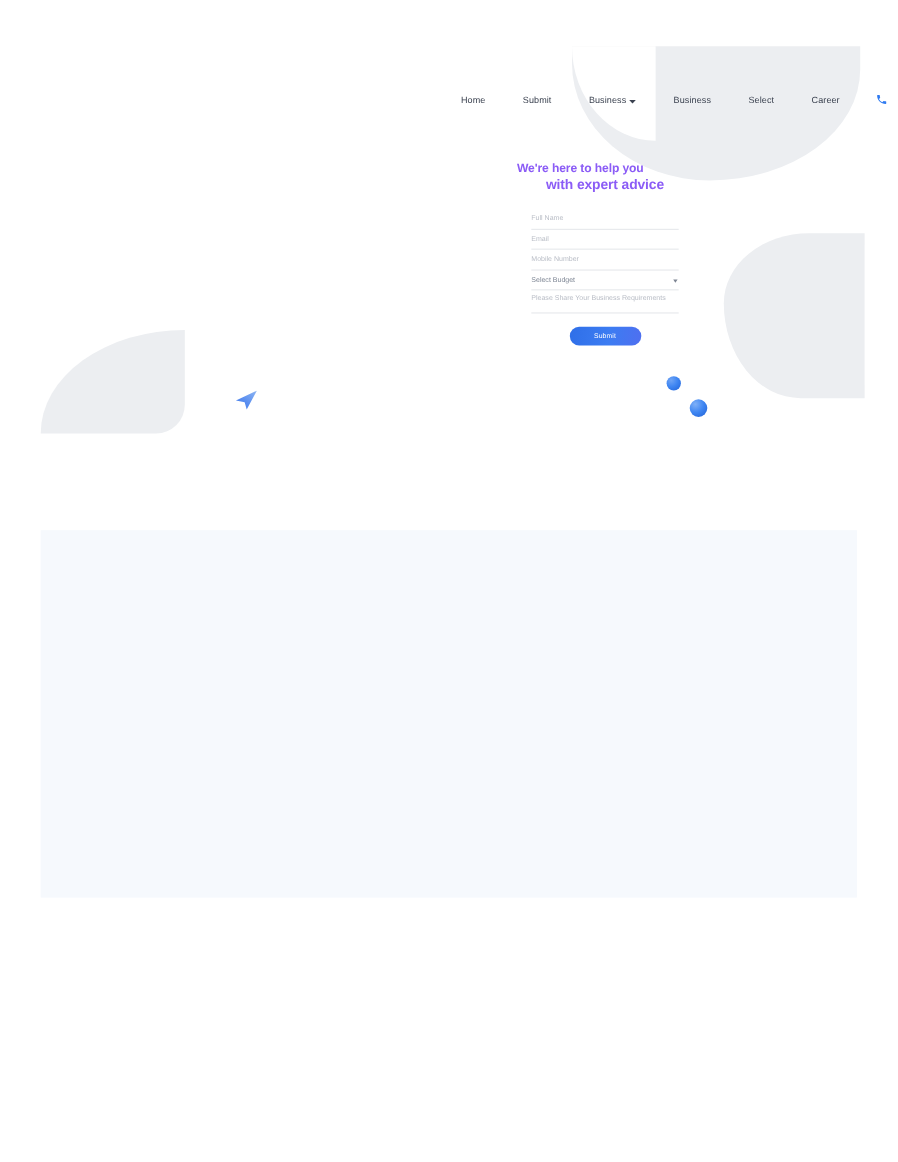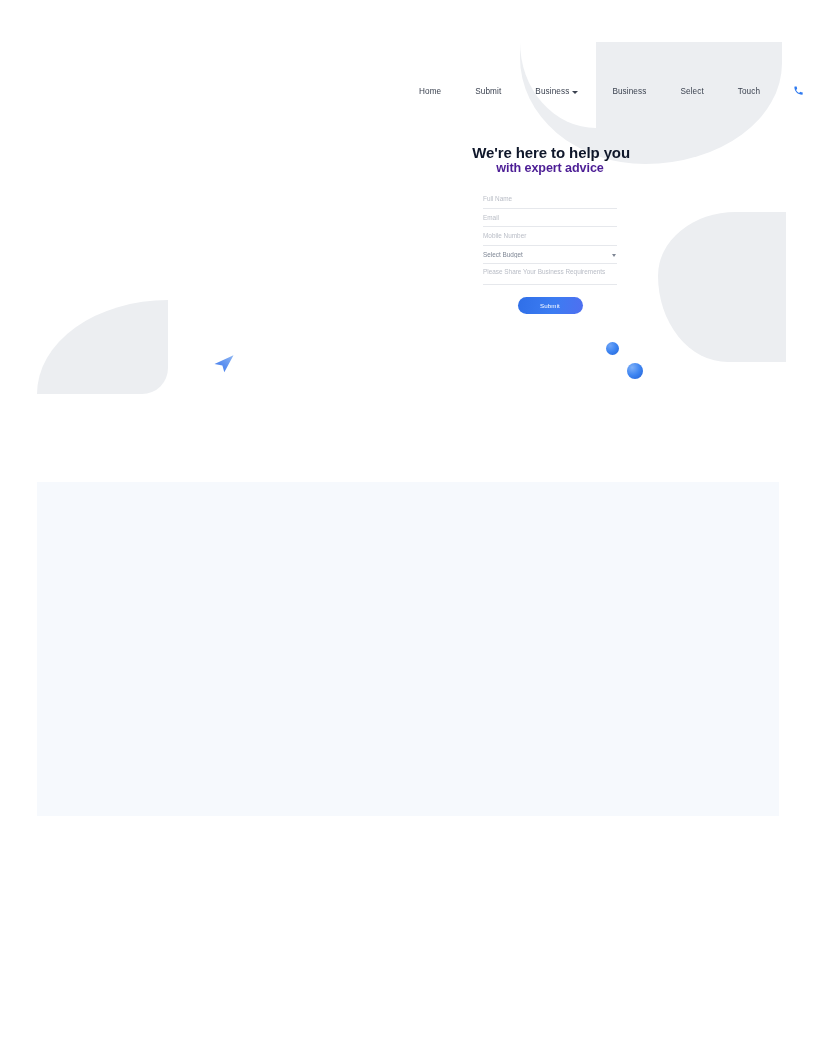--- a/index.html
+++ b/index.html
@@ -143,32 +143,32 @@
   }
 
   
   .form-card {
     position: absolute;
     left: 470px;
     top: 146px;
     width: 160px;
   }
   .form-title {
-    text-align: right;
-    font-size: 15px;
+    text-align: left;
+    font-size: 11px;
     font-weight: bold;
-    color: #0f172a;
+    color: #8b5cf6;
     line-height: 14.6px;
     letter-spacing: -0.1px;
   }
   .form-title-accent {
     text-align: center;
     font-size: 12.6px;
     font-weight: bold;
-    color: #4c1d95;
+    color: #8b5cf6;
     line-height: 14.6px;
     letter-spacing: -0.1px;
   }
 
   .fields {
     margin-top: 15px;
     padding: 0 13px;
   }
   .field {
     border: none;
@@ -274,21 +274,21 @@
       <span>Business</span>
       <span class="caret"></span>
     </a>
     <a class="nav-link" href="#">
       <span>Business</span>
     </a>
     <a class="nav-link" href="#">
       <span>Select</span>
     </a>
     <a class="nav-link" href="#">
-      <span>Touch</span>
+      <span>Career</span>
     </a>
 
     <span class="phone-icon">
       <svg width="11" height="11" viewBox="0 0 24 24" fill="#2f7af0">
         <path d="M6.6 10.8c1.5 2.9 3.7 5.1 6.6 6.6l2.2-2.2c.3-.3.7-.4 1-.2 1.2.4 2.4.6 3.7.6.6 0 1 .4 1 1V20c0 .6-.4 1-1 1C10.5 21 3 13.5 3 4.2c0-.6.4-1 1-1h3.4c.6 0 1 .4 1 1 0 1.3.2 2.5.6 3.7.1.3 0 .7-.2 1l-2.2 1.9z"></path>
       </svg>
     </span>
 
     <button class="cta-btn">Get in Touch</button>
   </nav>

